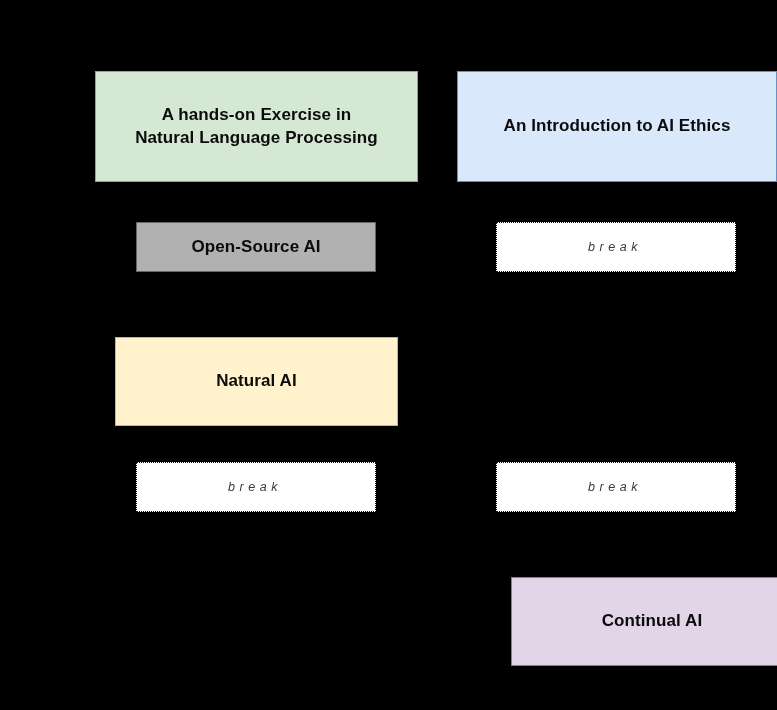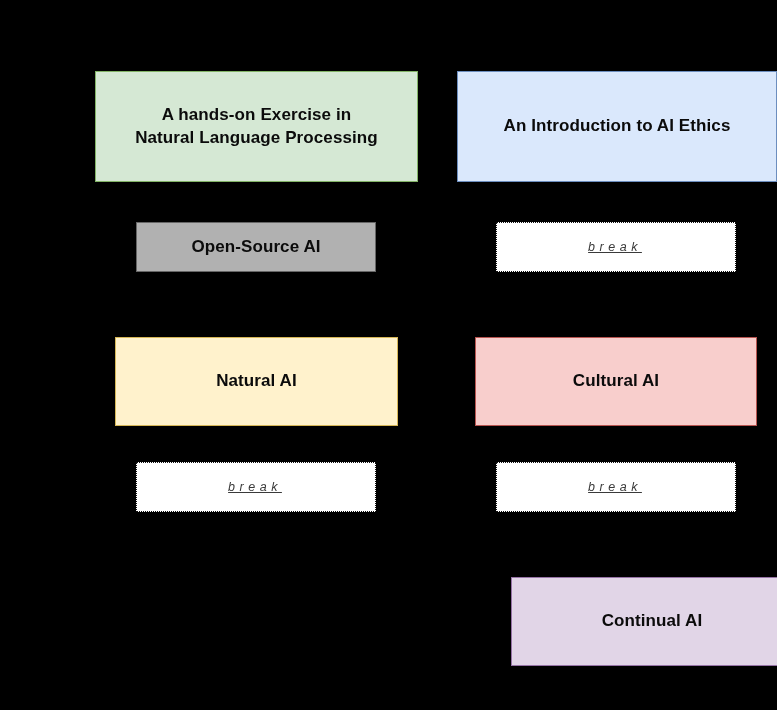--- a/index.html
+++ b/index.html
@@ -47,21 +47,20 @@
   .block.break {
     border-style: dotted;
     border-width: 1.5px;
     border-color: #111111;
     background: #ffffff;
     font-weight: normal;
     font-style: italic;
     font-size: 12.5px;
     letter-spacing: 4.5px;
     color: #3a3a3a;
-    text-decoration: underline;
   }
   .block.break .label {
     padding-left: 4px;
   }
 </style>
 </head>
 <body>
 
 <div id="canvas">
     <div class="block" style="left: 95px; top: 71px; width: 323px; height: 111px; background: rgb(213, 232, 212); border-color: rgb(130, 179, 102); color: rgb(11, 11, 11);">
@@ -73,23 +72,20 @@
     </div>
     <div class="block" style="left: 457px; top: 71px; width: 320px; height: 111px; background: rgb(218, 232, 252); border-color: rgb(108, 142, 191); color: rgb(11, 11, 11);">
       <span class="label">An Introduction to AI Ethics</span>
     </div>
     <div class="block break" style="left: 496px; top: 222px; width: 240px; height: 50px; background: rgb(255, 255, 255); border-color: rgb(17, 17, 17); color: rgb(58, 58, 58);">
       <span class="label">break</span>
     </div>
     <div class="block" style="left: 115px; top: 337px; width: 283px; height: 89px; background: rgb(255, 242, 204); border-color: rgb(214, 182, 86); color: rgb(11, 11, 11);">
       <span class="label">Natural AI</span>
     </div>
-    <div class="block" style="left: 475px; top: 337px; width: 282px; height: 89px; background: rgb(248, 206, 204); border-color: rgb(184, 84, 80); color: rgb(11, 11, 11);">
-      <span class="label">Cultural AI</span>
-    </div>
     <div class="block break" style="left: 136px; top: 462px; width: 240px; height: 50px; background: rgb(255, 255, 255); border-color: rgb(17, 17, 17); color: rgb(58, 58, 58);">
       <span class="label">break</span>
     </div>
     <div class="block break" style="left: 496px; top: 462px; width: 240px; height: 50px; background: rgb(255, 255, 255); border-color: rgb(17, 17, 17); color: rgb(58, 58, 58);">
       <span class="label">break</span>
     </div>
     <div class="block" style="left: 475px; top: 577px; width: 282px; height: 89px; background: rgb(225, 213, 231); border-color: rgb(150, 115, 166); color: rgb(11, 11, 11); margin-left: 36px;">
       <span class="label">Continual AI</span>
     </div>
   </div>

